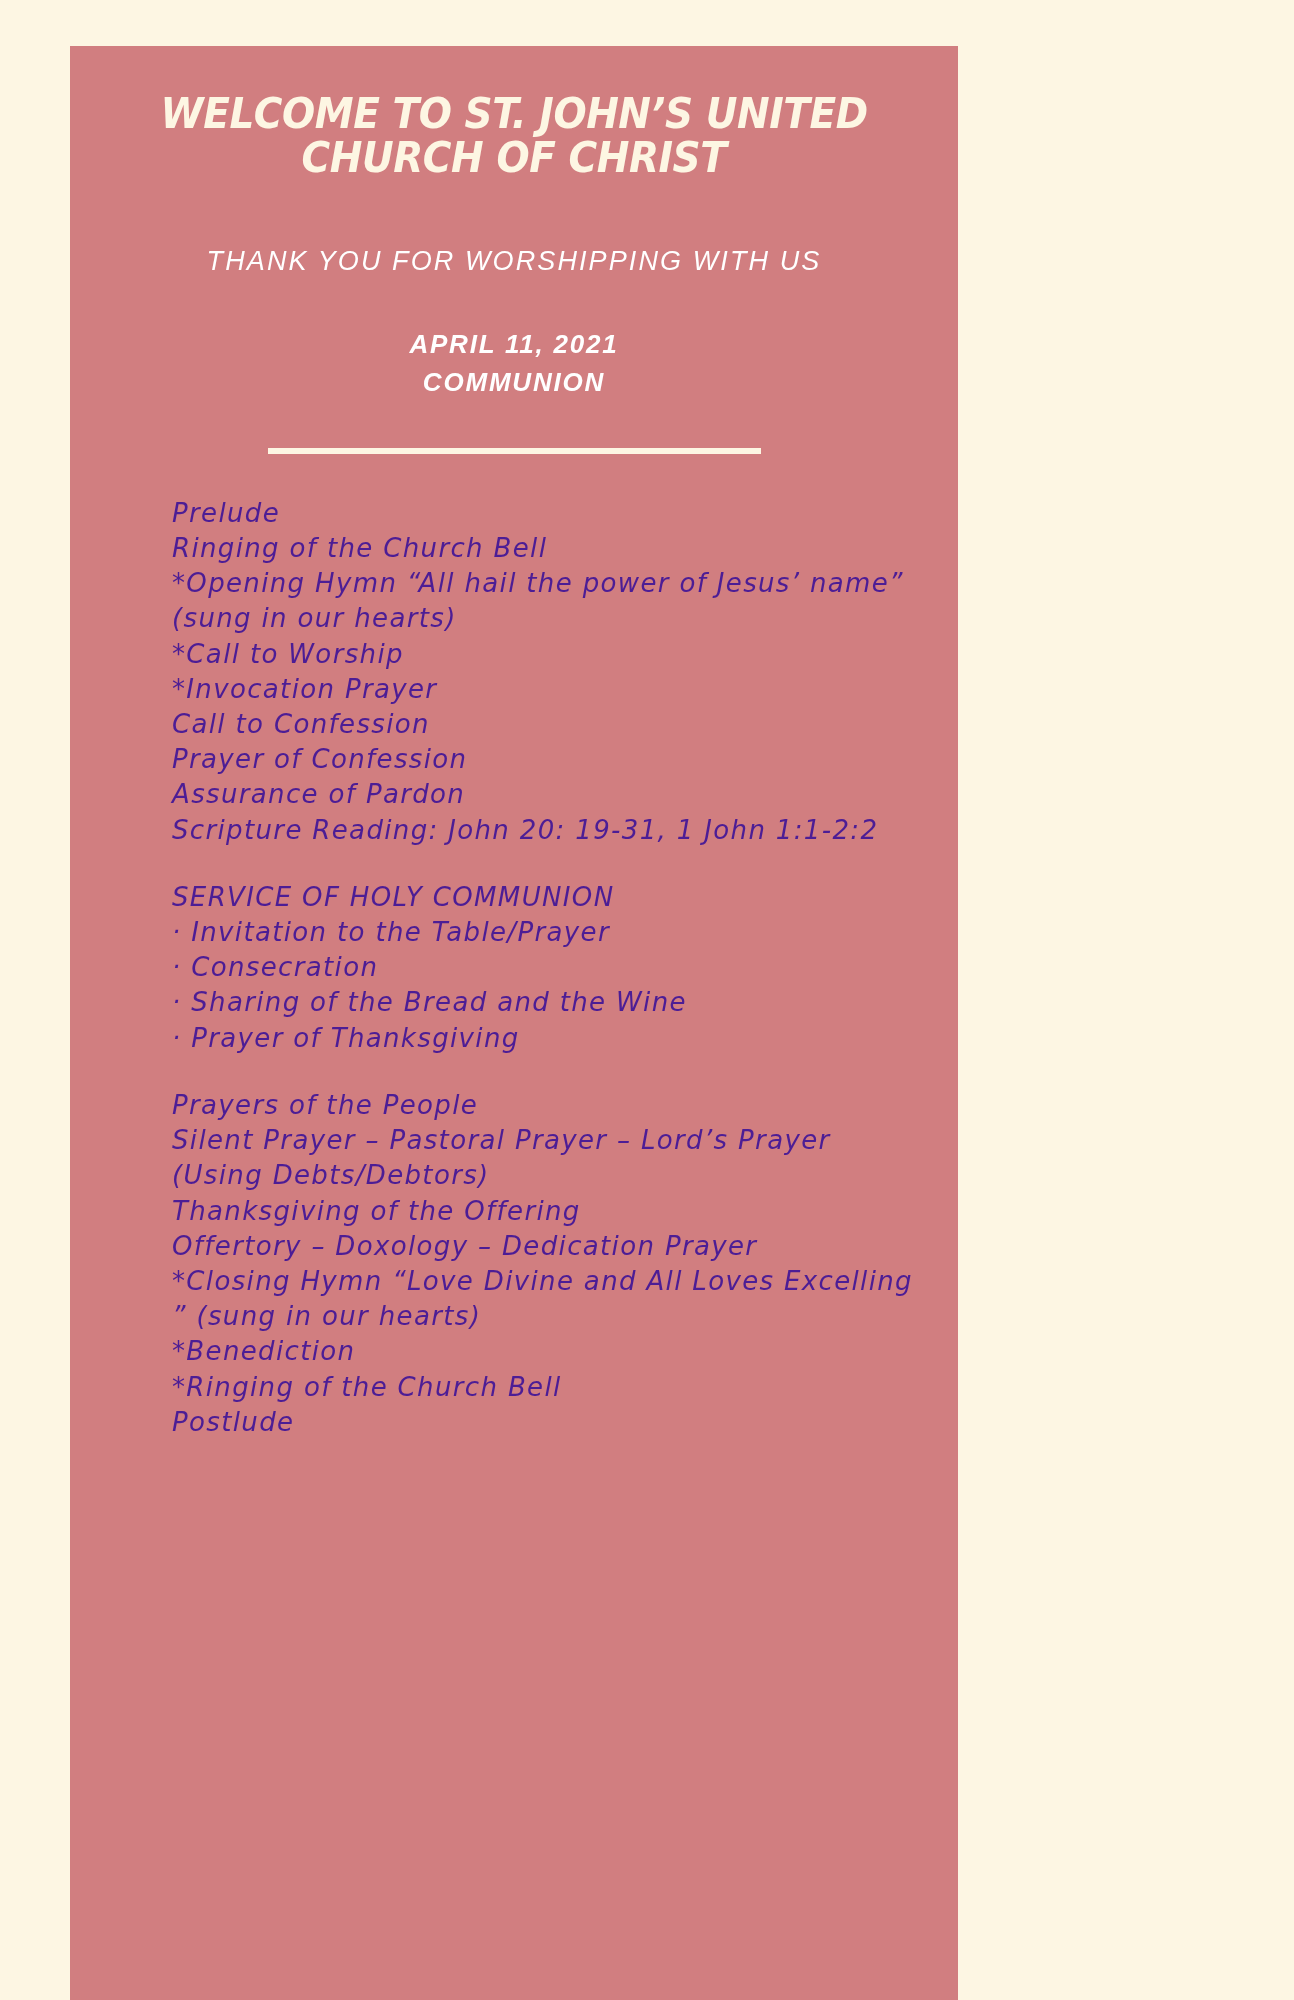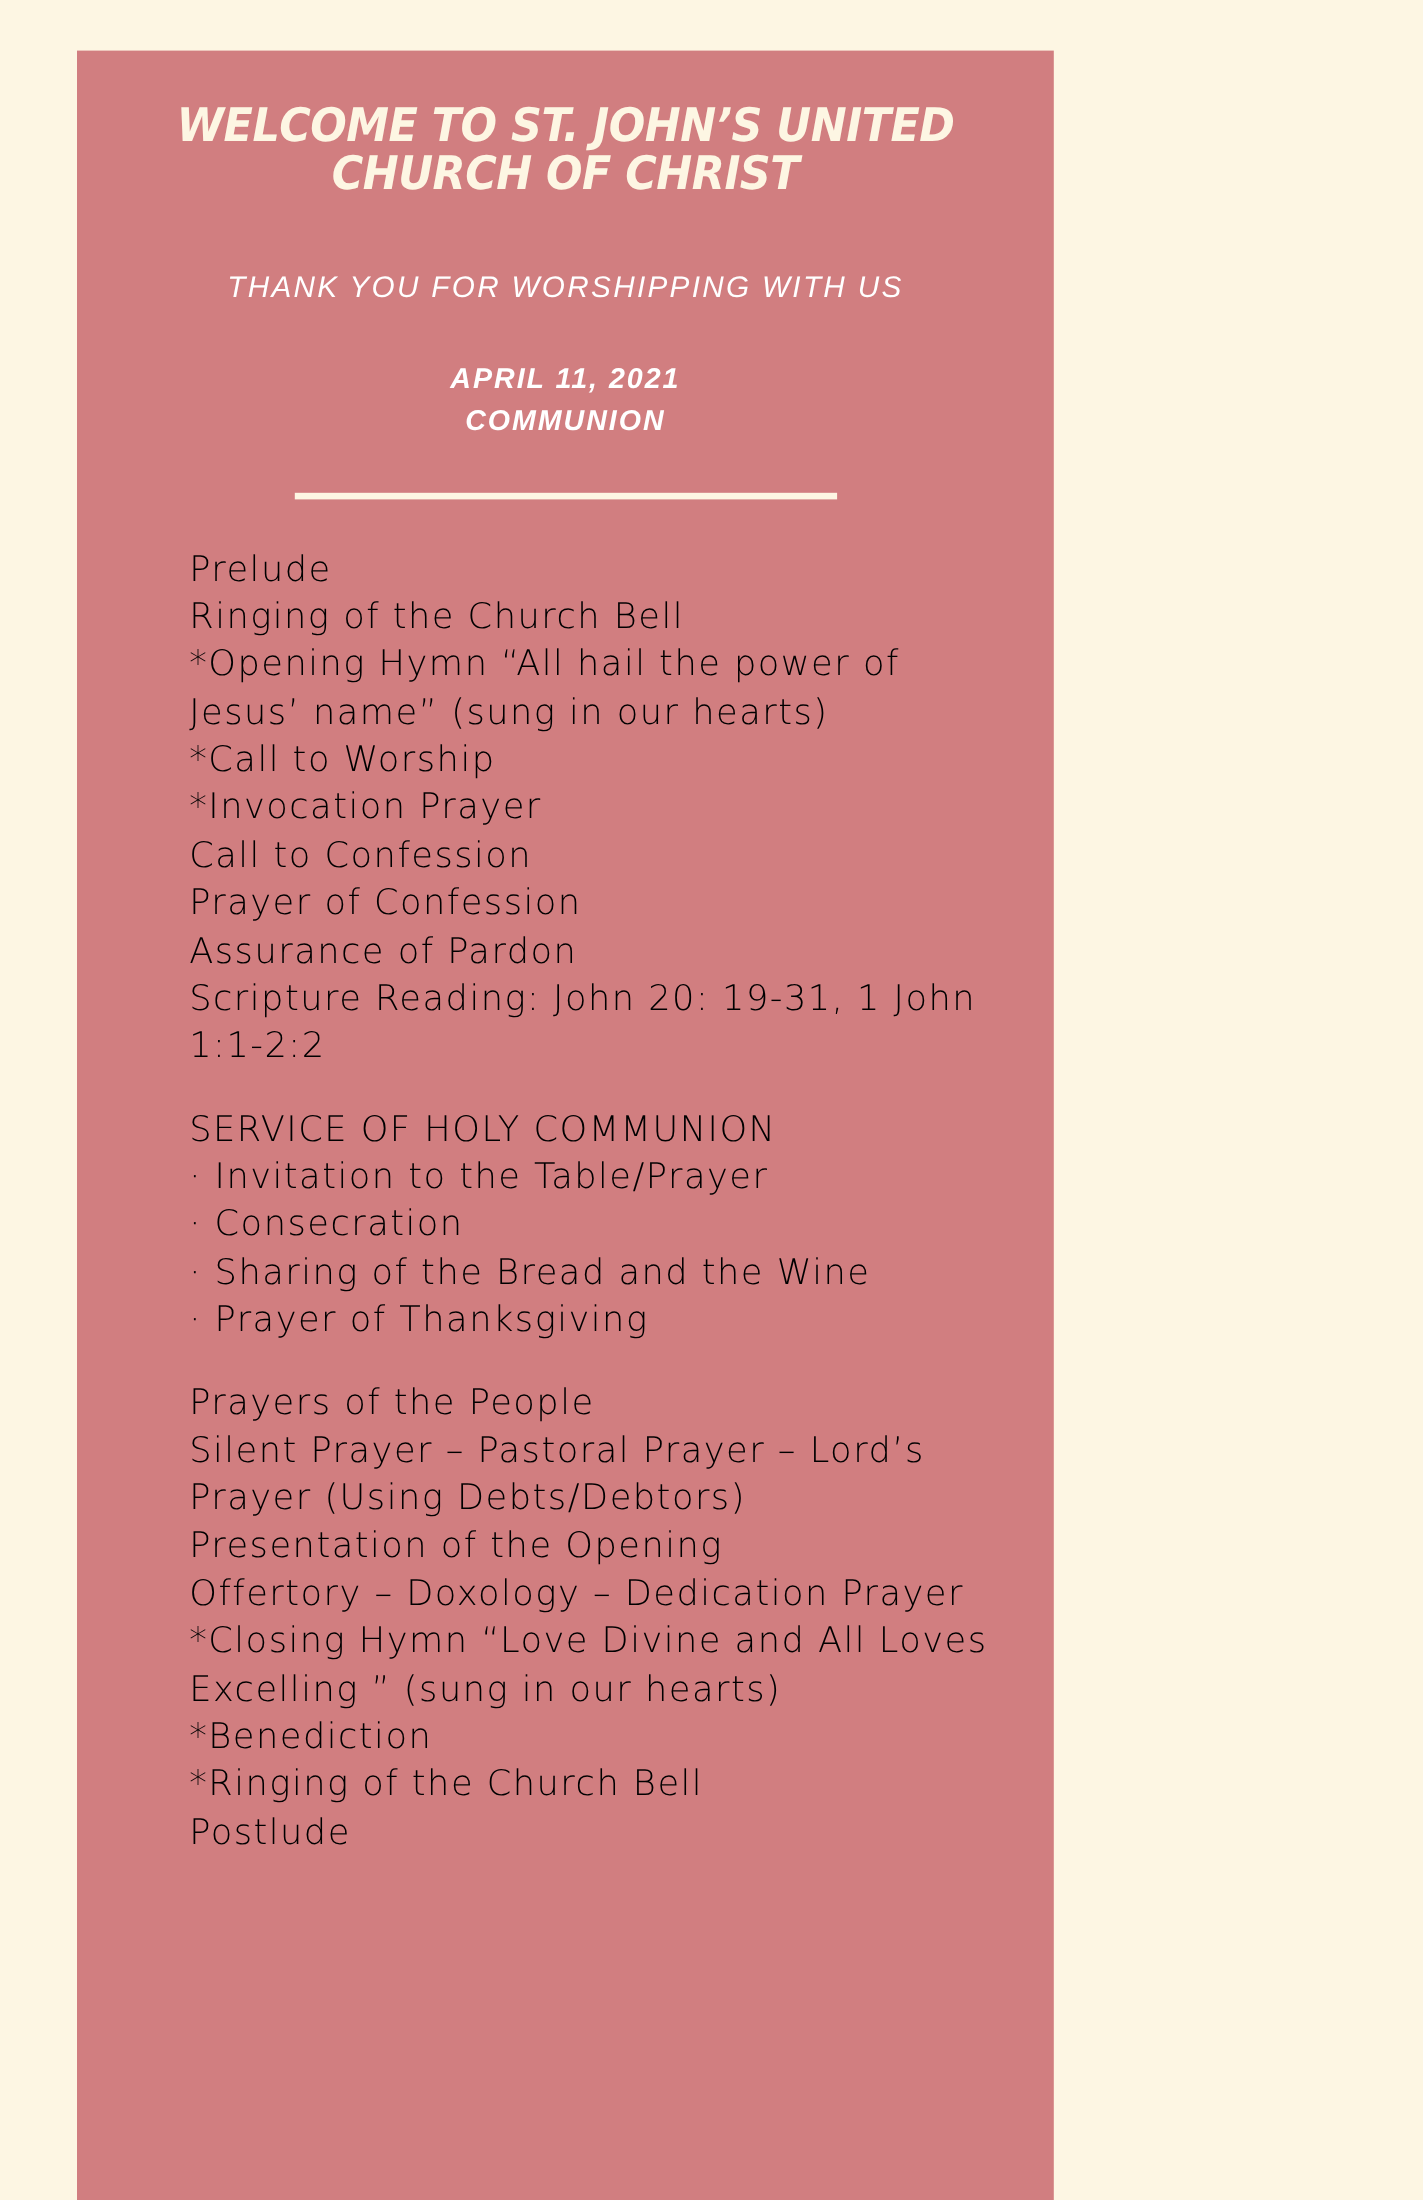--- a/index.html
+++ b/index.html
@@ -84,24 +84,25 @@
     background: #FDF6E3;
     margin: 46px auto 0 auto;
   }
 
   
   #order-of-service {
     margin-top: 42px;
     padding: 0 34px 0 102px;
     font-family: "DejaVu Sans", sans-serif;
     font-weight: 300;
-    font-size: 32px;
+    font-size: 26px;
     line-height: 1.355;
     letter-spacing: 1.35px;
-    color: #000000;
+    color: #4c1d95;
+    font-style: italic;
   }
   #order-of-service .group {
     margin: 0 0 32px 0;
   }
   #order-of-service .group:last-child {
     margin-bottom: 0;
   }
   #order-of-service .oline {
     display: block;
     white-space: pre-wrap;
@@ -147,21 +148,21 @@
       <span class="oline">SERVICE OF HOLY COMMUNION</span>
       <span class="oline">· Invitation to the Table/Prayer</span>
       <span class="oline">· Consecration</span>
       <span class="oline">· Sharing of the Bread and the Wine</span>
       <span class="oline">· Prayer of Thanksgiving</span>
     </div>
 
     <div class="group">
       <span class="oline">Prayers of the People</span>
       <span class="oline">Silent Prayer – Pastoral Prayer – Lord’s Prayer (Using Debts/Debtors)</span>
-      <span class="oline">Presentation of the Opening</span>
+      <span class="oline">Thanksgiving of the Offering</span>
       <span class="oline">Offertory – Doxology – Dedication Prayer</span>
       <span class="oline">*Closing Hymn “Love Divine and All Loves Excelling ” (sung in our hearts)</span>
       <span class="oline">*Benediction</span>
       <span class="oline">*Ringing of the Church Bell</span>
       <span class="oline">Postlude</span>
     </div>
 
   </div>
 </div>
 

